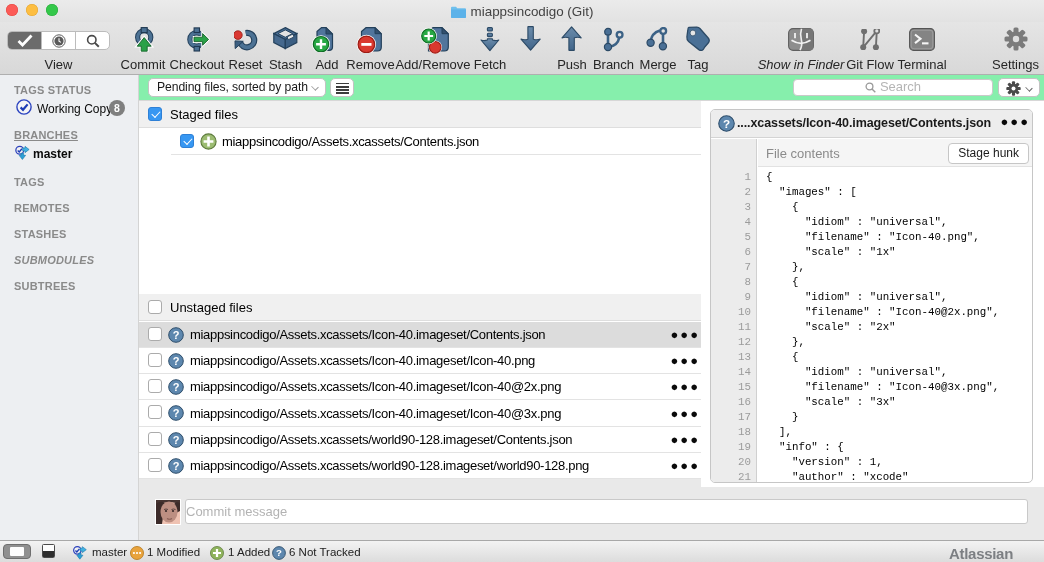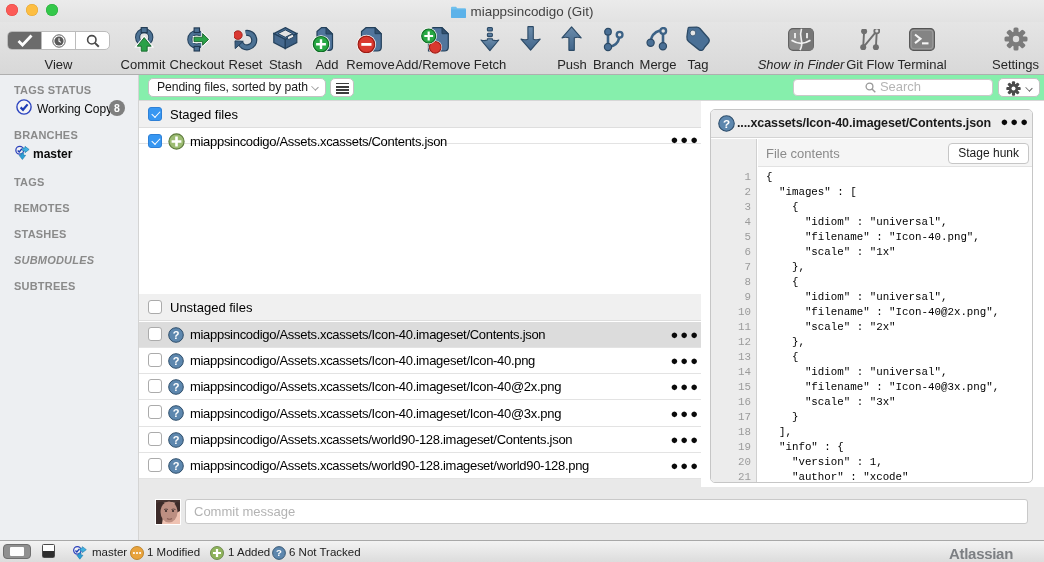--- a/index.html
+++ b/index.html
@@ -89,21 +89,21 @@
   border:1px solid #c6c6c6; border-radius:4px; font-size:12px; color:#1a1a1a; line-height:19px; }
 #linenos { position:absolute; left:0; top:60px; width:40px; text-align:right;
   font-family:"Liberation Mono",monospace; font-size:10.8px; line-height:15px; color:#9b9b9b; white-space:pre; }
 #code { position:absolute; left:55px; top:60px; font-family:"Liberation Mono",monospace;
   font-size:10.8px; line-height:15px; color:#000; white-space:pre; }
 
 
 #commitarea { position:absolute; left:139px; top:487px; width:905px; height:53px; background:#e9e9e9; }
 #avatar { position:absolute; left:16px; top:12px; width:26px; height:26px; background:#fff; }
 #commitmsg { position:absolute; left:46px; top:12px; width:843px; height:25px; background:#fff;
-  border:1px solid #c9c9c9; border-radius:3px; line-height:23px; padding-left:8px; color:#b3b3b3; font-size:13px; }
+  border:1px solid #c9c9c9; border-radius:3px; line-height:23px; color:#b3b3b3; font-size:13px; }
 
 
 #statusbar { position:absolute; left:0; top:540px; width:1044px; height:22px;
   background:linear-gradient(#f3f3f3,#dcdcdc); border-top:1px solid #a8a8a8; }
 .stitem { position:absolute; top:5px; font-size:11.5px; color:#222; }
 #atlassian { position:absolute; right:31px; top:4px; font-size:15px; font-weight:bold; color:#7c7f83; letter-spacing:-0.3px; }
 </style>
 </head>
 <body>
 
@@ -376,41 +376,41 @@
 </div>
 
 <div id="sidebar">
   <div class="sbhead" style="top:9px;">TAGS STATUS</div>
   <svg style="position:absolute; left:16px; top:24px;" width="16" height="16" viewBox="0 0 16 16">
     <circle cx="8" cy="8" r="7.1" fill="#f4f4f6" stroke="#2c44c0" stroke-width="1.4"></circle>
     <path d="M4.6 8.4 L7 10.8 L11.6 5.4" fill="none" stroke="#1d3cb5" stroke-width="2.2"></path>
   </svg>
   <div class="sbitem" style="left:37px; top:27px;">Working Copy</div>
   <div id="wcbadge">8</div>
-  <div class="sbhead" style="top:54px;">BRANCHES</div>
+  <div class="sbhead" style="top:54px;text-decoration:underline;">BRANCHES</div>
   <svg style="position:absolute; left:14px; top:70px;" width="16" height="15" viewBox="0 0 21 20">
     <circle cx="7.5" cy="7" r="5.2" fill="#f0f0f2" stroke="#2b41bd" stroke-width="1.7"></circle>
     <path d="M4.8 7.2 L6.8 9.2 L10.4 5" fill="none" stroke="#1d3cb5" stroke-width="1.9"></path>
     <path d="M14.5 1.8 L20 6 L14.5 10.2 V8 H11.5 V4 H14.5 Z" fill="#41b1e3" stroke="#1778a8" stroke-width="0.8"></path>
     <path d="M9.3 11 V13.8 H6.7 L11 19.3 L15.3 13.8 H12.7 V11 Z" fill="#2b9fd6" stroke="#1778a8" stroke-width="0.8"></path>
   </svg>
   <div class="sbitem" style="left:33px; top:72px; font-weight:bold;">master</div>
   <div class="sbhead" style="top:101px;">TAGS</div>
   <div class="sbhead" style="top:127px;">REMOTES</div>
   <div class="sbhead" style="top:153px;">STASHES</div>
   <div class="sbhead" style="top:179px;font-style:italic;">SUBMODULES</div>
   <div class="sbhead" style="top:205px;">SUBTREES</div>
 </div>
 
 <div id="filelist">
   <div class="lhead" style="top:0;">
     <div class="cb on"></div>
       <div class="ltext">Staged files</div>
   </div>
-  <div class="lrow" style="top:27px; height:16px;">
+  <div class="lrow" style="top:27px; height:27px;margin-left:32px;">
     <div class="cb on"></div>
     <svg class="ricon" width="17" height="17" viewBox="0 0 17 17">
         <circle cx="8.5" cy="8.5" r="7.6" fill="#9cbc72" stroke="#5c7a3a" stroke-width="1.1"></circle>
         <path d="M7.2 3.6 h2.6 v3.6 h3.6 v2.6 h-3.6 v3.6 h-2.6 v-3.6 h-3.6 v-2.6 h3.6 Z" fill="#fff"></path>
       </svg>
     <div class="ltext2">miappsincodigo/Assets.xcassets/Contents.json</div>
     <div class="dots">●●●</div>
   </div>
   <div class="lhead" style="top:193px;">
     <div class="cb"></div>

